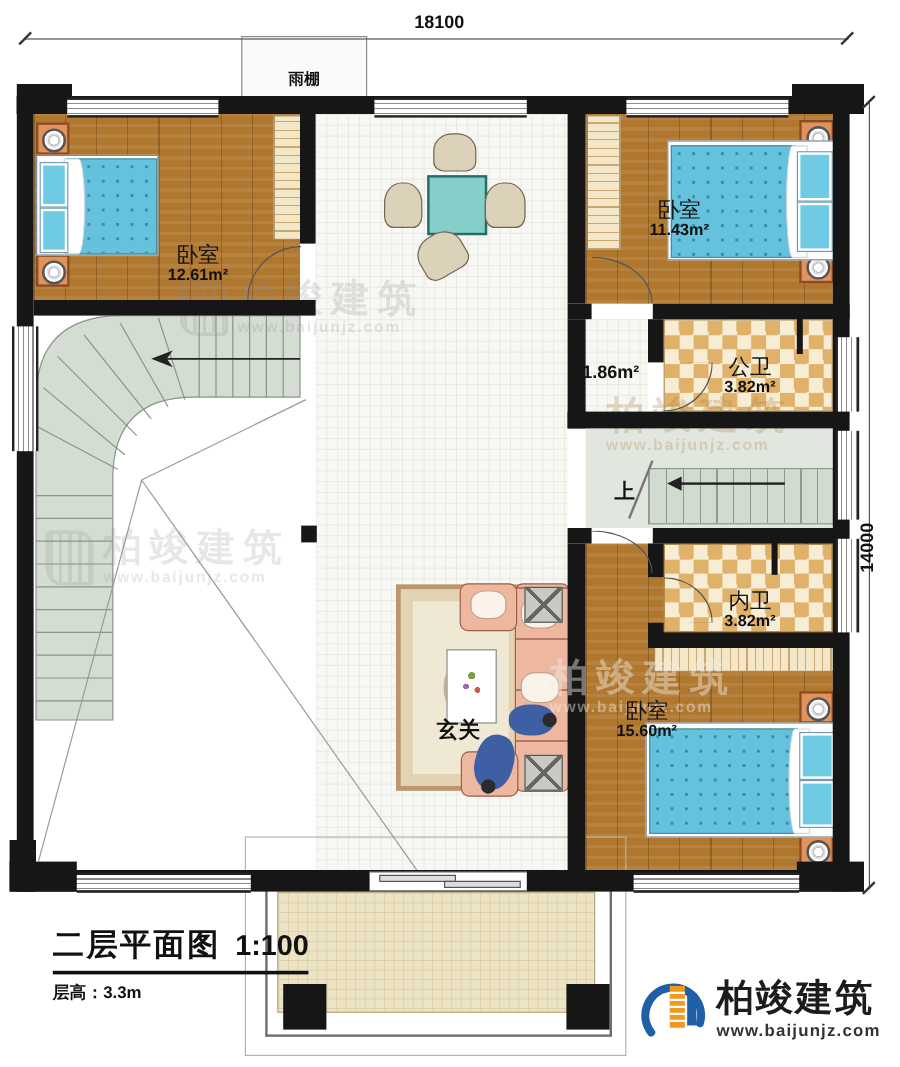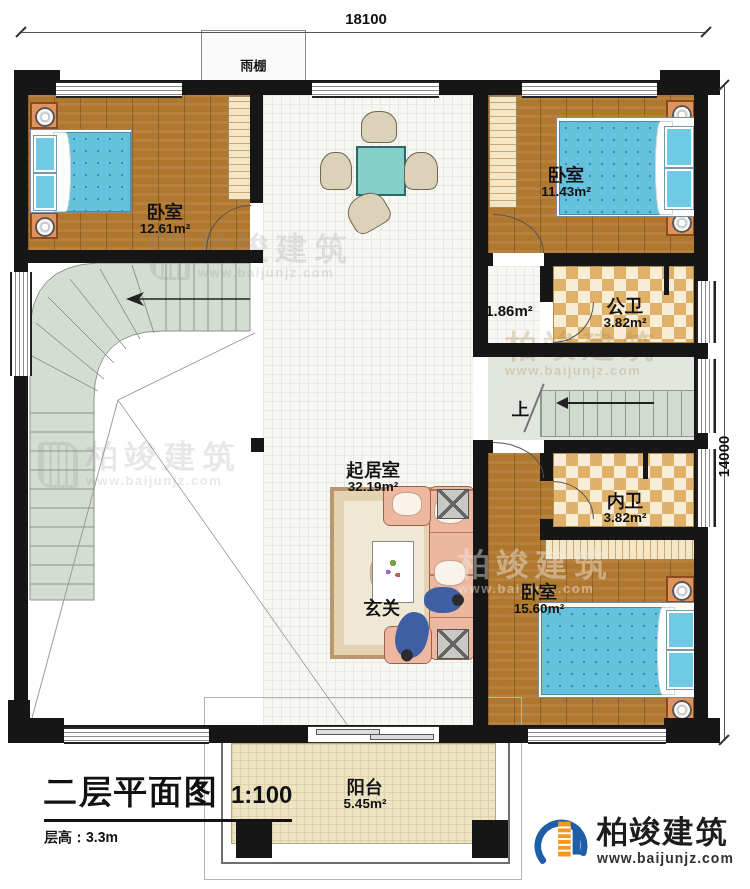--- a/index.html
+++ b/index.html
@@ -26,21 +26,21 @@
   .balconyfloor{background-color:#ede4c5;background-image:
         linear-gradient(#ddd1a8 1px,transparent 1px),linear-gradient(90deg,#ddd1a8 1px,transparent 1px);
         background-size:8px 8px;border:1px solid #b5a87e;box-sizing:border-box;}
   
   .door{position:absolute;z-index:7;box-sizing:border-box;}
   .door.tl{border-left:1.5px solid #555;border-top:1.5px solid #555;border-top-left-radius:100%;}
   .door.tr{border-right:1.5px solid #555;border-top:1.5px solid #555;border-top-right-radius:100%;}
   .door.br{border-right:1.5px solid #555;border-bottom:1.5px solid #555;border-bottom-right-radius:100%;}
   
   .room-label{position:absolute;text-align:center;z-index:8;line-height:1.05;}
-  .room-label .nm{font-size:18px;font-weight:bold;}
+  .room-label .nm{font-size:18px;font-weight:normal;}
   .room-label .ar{font-size:13.5px;font-weight:bold;}
   .small-label{position:absolute;font-size:15px;font-weight:bold;z-index:8;}
   
   .furn{position:absolute;z-index:4;box-sizing:border-box;}
   .wardrobe{background:#f4e7c7 repeating-linear-gradient(0deg,transparent 0 6px,#c9a873 6px 7px);
             border:1px solid #9b8a63;}
   .wardrobe.horiz{background:#f4e7c7 repeating-linear-gradient(90deg,transparent 0 6px,#c9a873 6px 7px);}
   .nightstand{background:#e0945c;border:2px solid #8a4a22;}
   .nightstand .lamp{position:absolute;left:50%;top:50%;width:16px;height:16px;margin:-9px 0 0 -9px;
             border:2px solid #555;border-radius:50%;background:radial-gradient(#fff 30%,#bbb 32%,#fff 60%);}
@@ -77,21 +77,21 @@
   
   .wm{position:absolute;z-index:3;display:flex;align-items:center;gap:8px;pointer-events:none;}
   .wm .wm-mark{width:34px;height:40px;border:3px solid currentColor;border-radius:4px 14px 4px 14px;
        background:repeating-linear-gradient(90deg,currentColor 0 3px,transparent 3px 8px);}
   .wm .wm-cn{font-size:32px;font-weight:bold;letter-spacing:7px;line-height:1;}
   .wm .wm-url{font-size:13px;font-weight:bold;letter-spacing:1.5px;line-height:1.4;}
   
   #titleblock{position:absolute;left:44px;top:770px;z-index:10;}
   #titleblock .row1{display:inline-flex;align-items:baseline;gap:12px;border-bottom:3px solid #111;
         padding-bottom:4px;}
-  #titleblock .t1{font-size:33px;font-weight:bold;letter-spacing:2px;}
+  #titleblock .t1{font-size:26px;font-weight:bold;letter-spacing:2px;}
   #titleblock .t2{font-size:24px;font-weight:bold;}
   #titleblock .t3{font-size:17px;font-weight:600;margin-top:9px;}
   #titleblock .t4{font-size:14px;font-weight:600;margin-top:7px;}
   
   #logo{position:absolute;left:533px;top:812px;display:flex;align-items:center;gap:6px;z-index:10;}
   #logo .lg-cn{font-size:31px;font-weight:bold;letter-spacing:2px;line-height:1;color:#1c1c1c;}
   #logo .lg-url{font-size:14px;font-weight:bold;letter-spacing:1px;color:#333;margin-top:3px;}
   .canopy{position:absolute;border:1px solid #8a8a8a;background:#fafafa;z-index:2;
           display:flex;align-items:flex-end;justify-content:center;padding-bottom:5px;
           font-size:13px;font-weight:bold;box-sizing:border-box;}
@@ -336,37 +336,29 @@
   </div>
   <div class="room-label" style="left:516px;top:166px;width:100px;">
     <div class="nm">卧室</div>
     <div class="ar">11.43m²</div>
   </div>
   <div class="small-label" style="left:478px;top:302px;width:62px;text-align:center;">1.86m²</div>
   <div class="room-label" style="left:585px;top:297px;width:80px;">
     <div class="nm">公卫</div>
     <div class="ar">3.82m²</div>
   </div>
-  <div class="room-label" style="left:323px;top:461px;width:100px;">
-    <div class="nm">起居室</div>
-    <div class="ar">32.19m²</div>
-  </div>
   <div class="room-label" style="left:585px;top:492px;width:80px;">
     <div class="nm">内卫</div>
     <div class="ar">3.82m²</div>
   </div>
   <div class="room-label" style="left:489px;top:583px;width:100px;">
     <div class="nm">卧室</div>
     <div class="ar">15.60m²</div>
   </div>
   <div class="small-label" style="left:364px;top:596px;font-size:18px;z-index:8;">玄关</div>
-  <div class="room-label" style="left:310px;top:778px;width:110px;">
-    <div class="nm">阳台</div>
-    <div class="ar">5.45m²</div>
-  </div>
 
   <div id="titleblock">
     <div class="row1">
       <span class="t1">二层平面图</span>
       <span class="t2">1:100</span>
     </div>
     <div class="t4">层高：3.3m</div>
   </div>
 
   <div id="logo">

